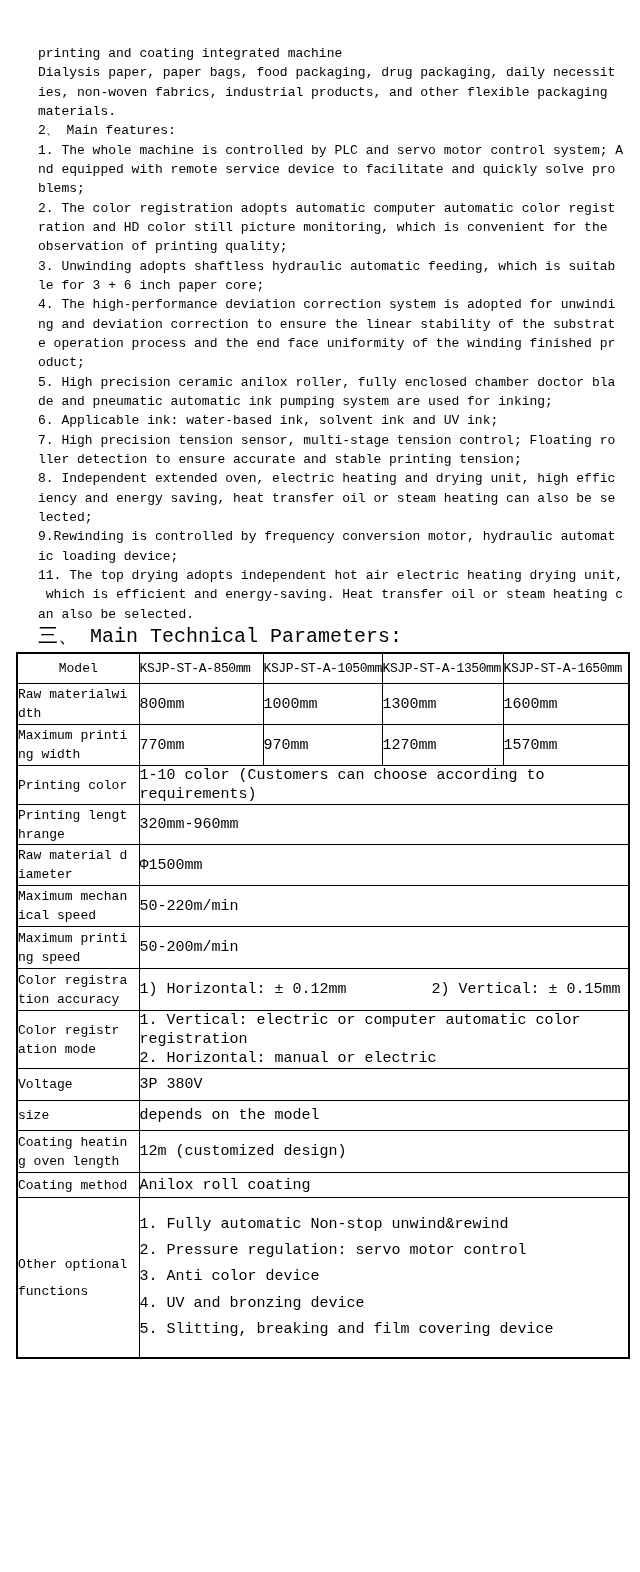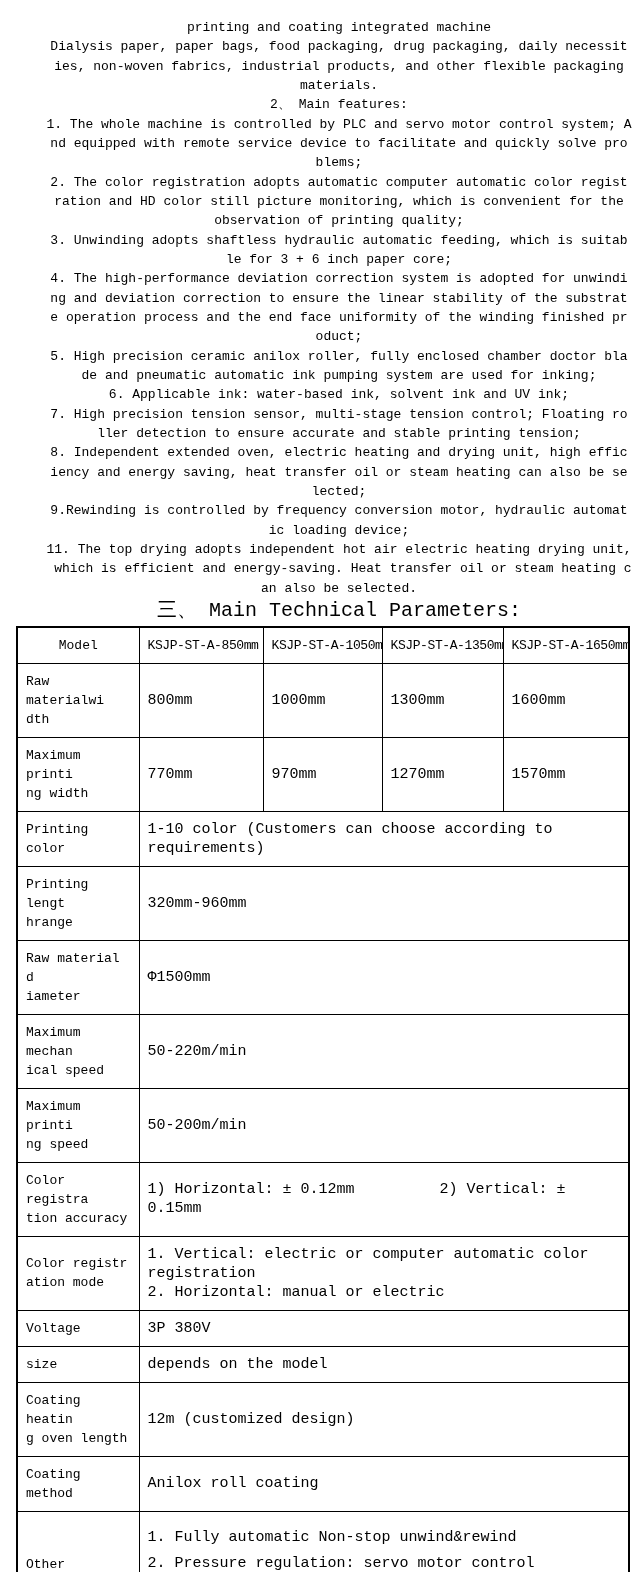--- a/index.html
+++ b/index.html
@@ -4,44 +4,43 @@
 <style>
   html,body{margin:0;padding:0;background:#fff;}
   .page{
     position:relative;
     width:640px;height:1572px;
     background:#ffffff;color:#000000;
     font-family:"Liberation Mono","DejaVu Sans Mono",monospace;
     overflow:hidden;
   }
   .body-text{
-    padding:18px 0 0 38px;
+    padding:44px 0 0 38px;
     font-size:13px;
     line-height:19.33px;
-    text-align:center;
   }
   .tblock{white-space:pre;}
   .heading{
     font-size:20px;
     line-height:26px;
     white-space:pre;
   }
   table.params{
     border-collapse:collapse;
     table-layout:fixed;
     margin:2px 0 0 16px;
     width:612px;
     border:2px solid #000;
     font-size:13px;
   }
   table.params td{
     border:1px solid #000;
     vertical-align:middle;
     overflow:hidden;
-    padding:8px;
+    padding:0;
   }
   td.label{
     padding-left:4px;
     white-space:pre-line;
     line-height:19px;
   }
   td.label-center{text-align:center;padding-left:0;}
   td.model{
     padding-left:2px;
     letter-spacing:-0.4px;

